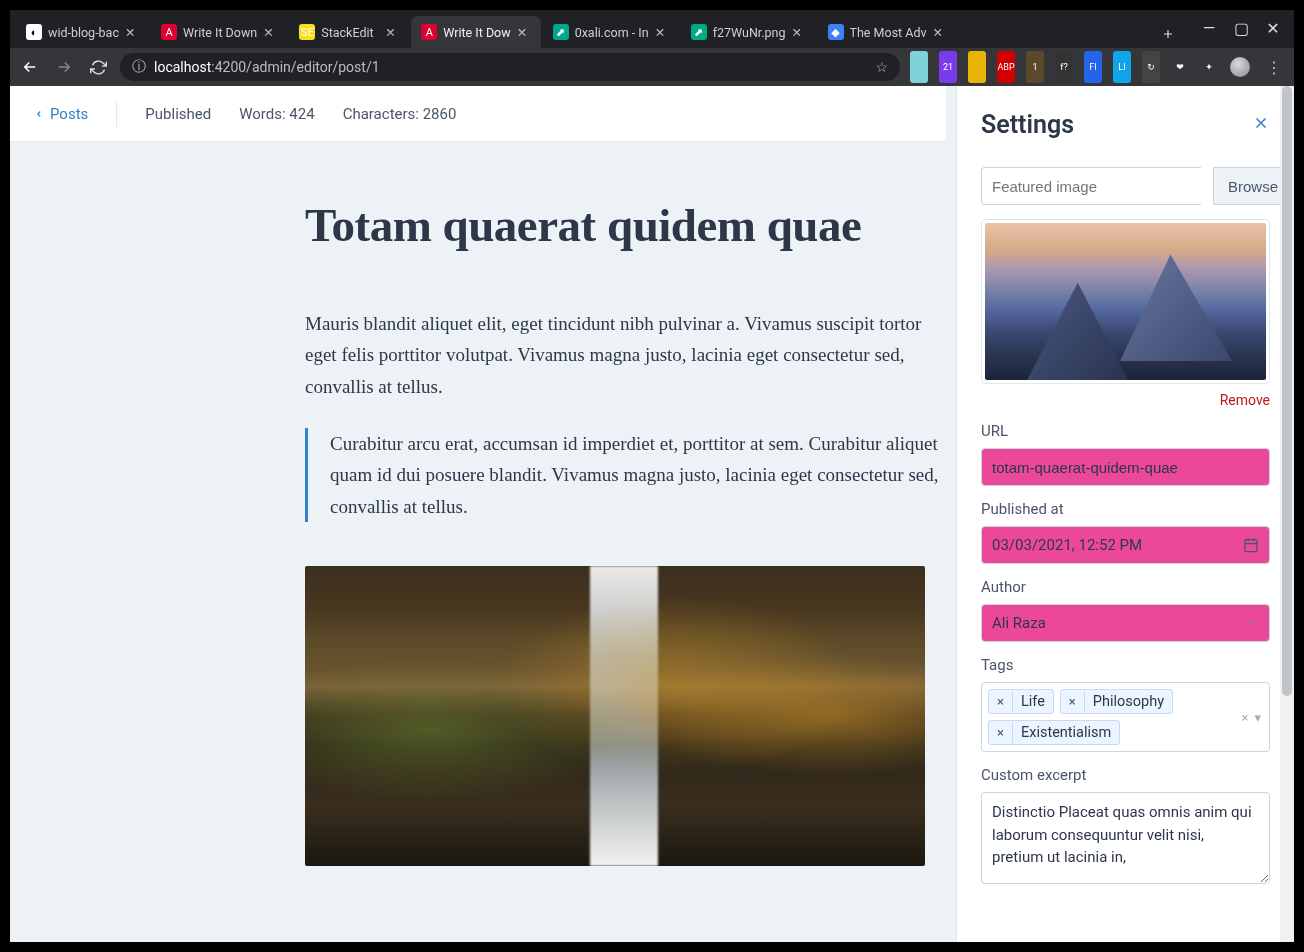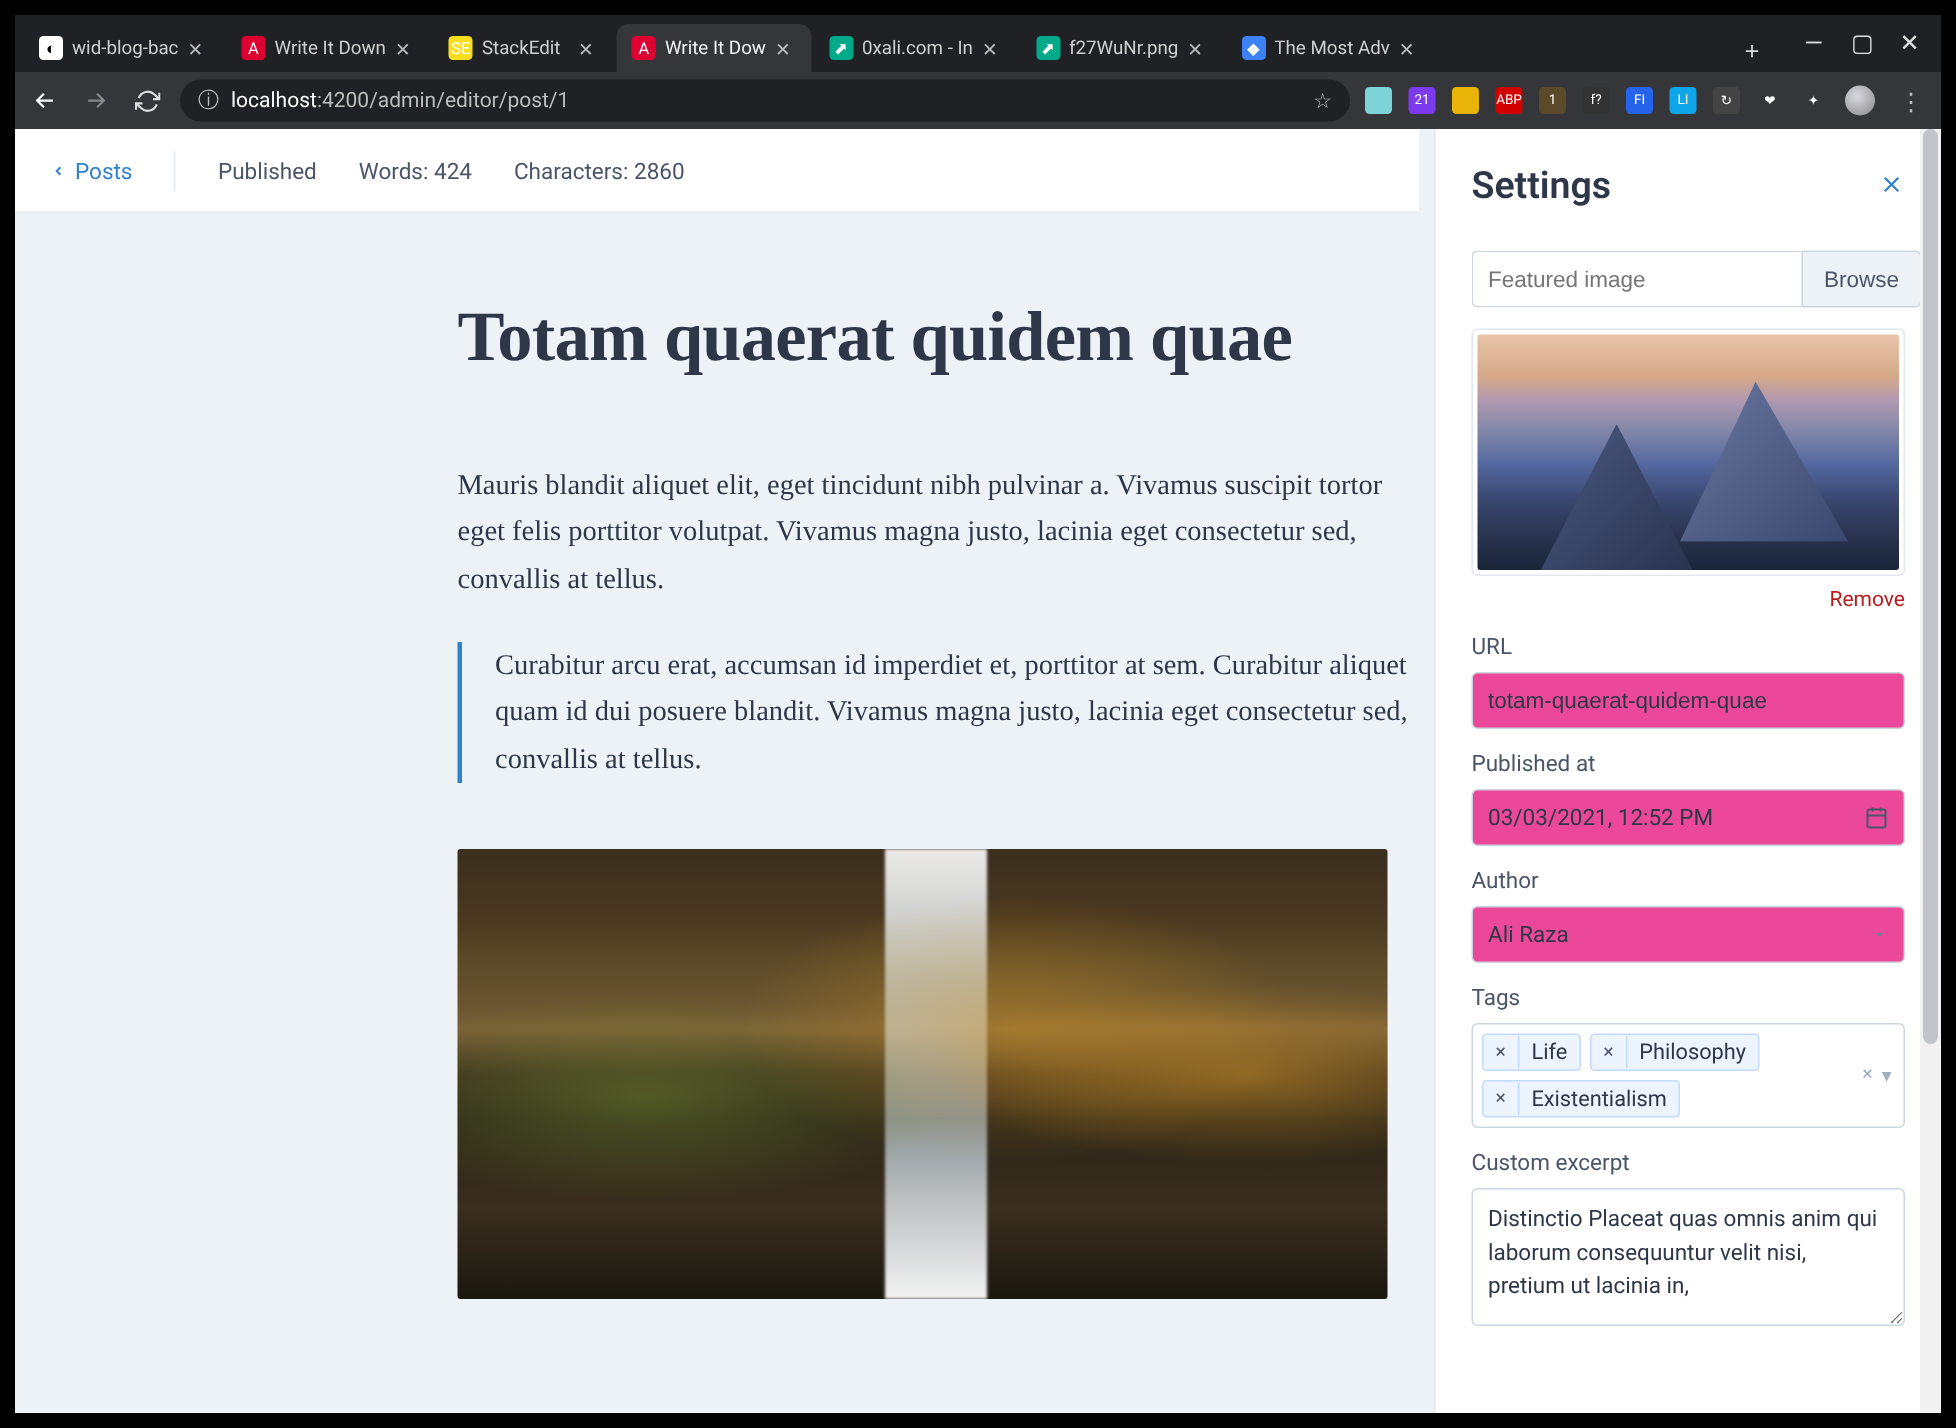--- a/index.html
+++ b/index.html
@@ -18,21 +18,21 @@
   .winctrls { display: flex; gap: 18px; padding: 0 8px 10px 18px; color: #ddd; }
   .winctrls span { width: 14px; text-align: center; }
 
   
   .toolbar { height: 38px; background: #35363a; display: flex; align-items: center; padding: 0 8px; gap: 10px; }
   .navbtn { width: 24px; height: 24px; color: #bdbdbd; display: flex; align-items: center; justify-content: center; }
   .omnibox { flex: 1; height: 28px; background: #202124; border-radius: 14px; display: flex; align-items: center; padding: 0 12px; color: #bdbdbd; font-size: 14px; gap: 8px; overflow: hidden; }
   .omnibox .host { color: #fff; }
   .omnibox .star { margin-left: auto; }
   .exts { display: flex; gap: 11px; align-items: center; }
-  .ext { width: 18px; height: 18px; border-radius: 3px; display: flex; align-items: center; justify-content: center; font-size: 9px; color: #fff; }
+  .ext { width: 18px; height: 32px; border-radius: 3px; display: flex; align-items: center; justify-content: center; font-size: 9px; color: #fff; }
 
   
   .page { flex: 1; background: #edf2f7; display: flex; position: relative; overflow: hidden; }
   .editor-header { position: absolute; top: 0; left: 0; right: 348px; height: 56px; background: #fff; border-bottom: 1px solid #e4e7eb; display: flex; align-items: center; padding: 0 24px; gap: 28px; font-size: 15px; color: #4a5568; }
   .posts-link { display: flex; align-items: center; gap: 6px; color: #3182ce; }
   .divider { width: 1px; height: 26px; background: #e2e8f0; }
   .main-col { flex: 1; padding: 112px 0 0 0; overflow: hidden; }
   .article { margin-left: 295px; max-width: 720px; color: #1a202c; }
   .article h1 { font-family: Georgia, 'Times New Roman', serif; font-size: 47px; font-weight: 700; color: #2d3748; margin-bottom: 56px; letter-spacing: -0.5px; white-space: nowrap; }
   .article p { font-family: Georgia, 'Times New Roman', serif; font-size: 19px; line-height: 1.65; color: #2d3748; margin-bottom: 26px; }
@@ -40,21 +40,21 @@
   .article blockquote p { margin: 0; }
   .article .content-img { width: 620px; height: 300px; border-radius: 2px; background: linear-gradient(180deg,#3a2e1e 0%,#4a3820 15%,#5c4a28 25%,#6a5530 35%,#7a6038 40%,#3a2e1e 50%,#2a2418 60%,#3a2e1e 80%,#1a1810 100%); position: relative; overflow: hidden; }
   .content-img::before { content:""; position:absolute; left:46%; top:0; width:68px; height:100%; background: linear-gradient(180deg, rgba(255,255,255,0.9), rgba(220,235,245,0.7) 30%, rgba(200,220,235,0.6) 60%, rgba(255,255,255,0.95)); filter: blur(1px); }
   .content-img::after { content:""; position:absolute; inset:0; background: radial-gradient(ellipse at 60% 40%, rgba(210,150,40,0.45), transparent 35%), radial-gradient(ellipse at 20% 55%, rgba(120,150,50,0.45), transparent 30%), radial-gradient(ellipse at 85% 50%, rgba(210,150,40,0.55), transparent 28%); }
 
   
   .sidebar { width: 338px; background: #fff; border-left: 1px solid #e4e7eb; padding: 24px 24px 0 24px; display: flex; flex-direction: column; gap: 14px; font-size: 15px; color: #2d3748; overflow-y: auto; }
   .sidebar-head { display: flex; justify-content: space-between; align-items: center; margin-bottom: 14px; }
   .sidebar-head h2 { font-size: 25px; font-weight: 600; }
   .close-x { color: #3182ce; }
-  .fi-row { display: flex; }
+  .fi-row { display: flex; gap: 12px; }
   .fi-input { flex: 1; height: 38px; border: 1px solid #cbd5e0; border-right: none; border-radius: 4px 0 0 4px; padding: 0 10px; font-size: 15px; color: #4a5568; }
   .fi-btn { height: 38px; padding: 0 14px; border: 1px solid #cbd5e0; background: #edf2f7; border-radius: 0 4px 4px 0; color: #4a5568; font-size: 15px; }
   .thumb-wrap { border: 1px solid #e2e8f0; padding: 3px; border-radius: 4px; }
   .thumb { width: 100%; height: 157px; border-radius: 2px; background: linear-gradient(180deg,#e8c4a8 0%, #d4a888 18%, #b098b0 28%, #8488a8 40%, #5468a0 55%, #3a4870 70%, #2a3450 85%, #1a2438 100%); position: relative; overflow: hidden; }
   .thumb::before{content:"";position:absolute;left:15%;bottom:0;width:36%;height:62%;background:linear-gradient(135deg,#4a5880,#2a3450);clip-path:polygon(0 100%,50% 0,100% 100%);}
   .thumb::after{content:"";position:absolute;left:48%;bottom:12%;width:40%;height:68%;background:linear-gradient(135deg,#6a78a0,#3a4870);clip-path:polygon(0 100%,45% 0,100% 100%);}
   .remove-link { text-align: right; color: #b91c1c; font-size: 14px; margin-top: -6px; }
   .field-label { color: #4a5568; font-size: 15px; margin-bottom: -6px; }
   .text-input, .select-input { width: 100%; height: 38px; border: 1px solid #cbd5e0; border-radius: 4px; padding: 0 10px; font-size: 15px; color: #2d3748; background: #ec4899; display: flex; align-items: center; justify-content: space-between; }
   .date-input { font-family: inherit; }

